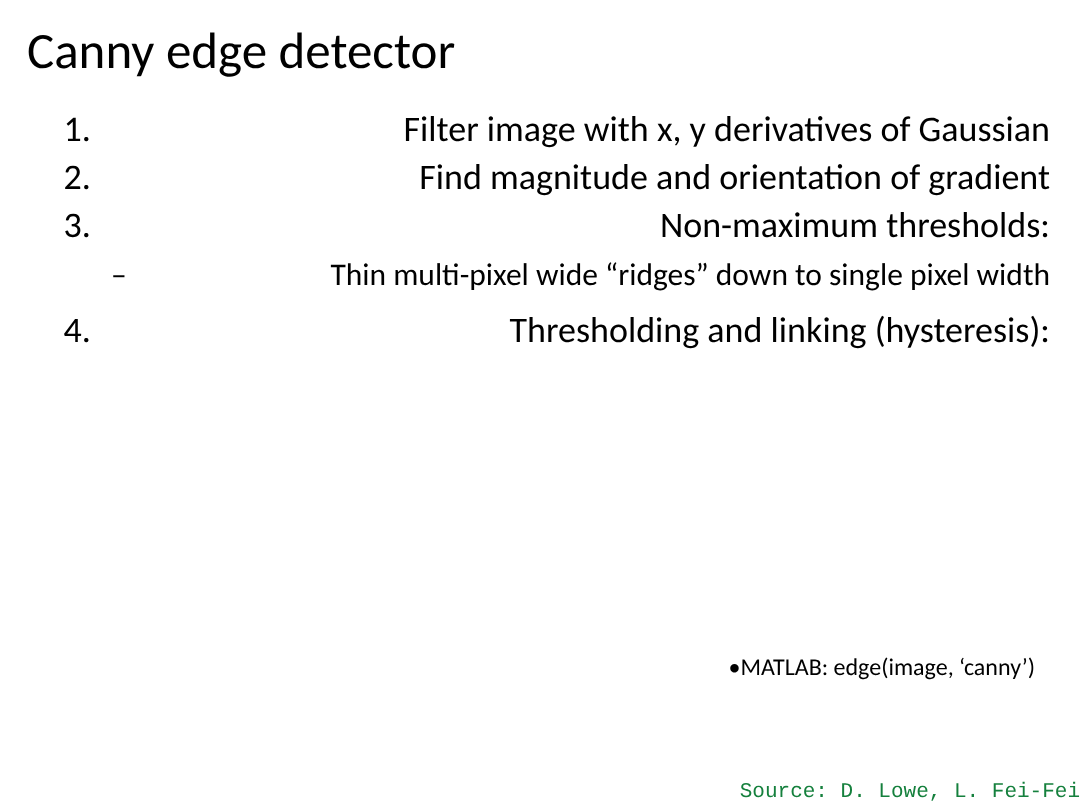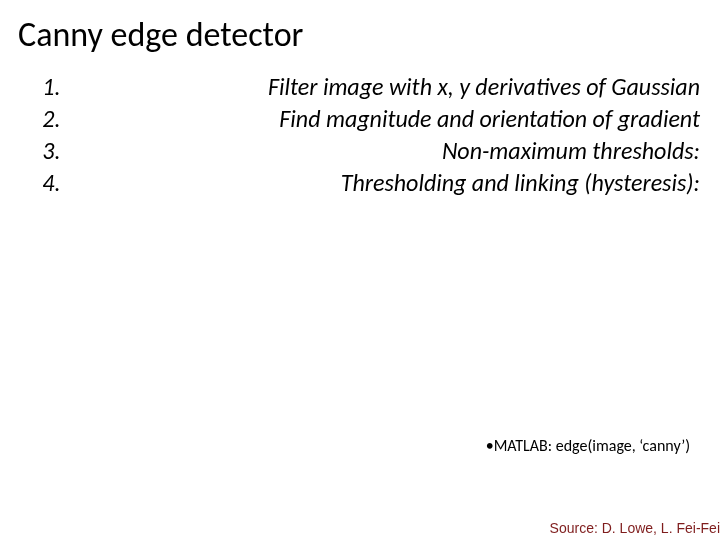--- a/index.html
+++ b/index.html
@@ -36,21 +36,20 @@
   ol.main {
     margin: 0;
     padding: 0 0 0 36px;
     list-style: decimal;
     font-size: 24px;
     line-height: 1.25;
   }
   ol.main > li {
     margin: 0 0 2px 0;
     padding-left: 4px;
-    font-style: italic;
   }
   ul.sub {
     list-style: none;
     margin: 4px 0 10px 0;
     padding: 0 0 0 26px;
     font-size: 21px;
     line-height: 1.25;
   }
   ul.sub > li {
     position: relative;
@@ -72,39 +71,42 @@
   }
   .bullet-row .dot {
     display: inline-block;
     width: 30px;
   }
   .source {
     position: absolute;
     right: 0;
     bottom: 4px;
     font-size: 14px;
-    font-family: Liberation Sans, sans-serif;
-    color: #7f1d1d;
+    font-family: Liberation Mono, monospace;
+    color: #15803d;
     white-space: nowrap;
     padding-right: 0;
   }
 </style>
 </head>
 <body>
 
 <div class="slide">
 
   <div class="title">Canny edge detector</div>
 
   <div class="body">
     <ol class="main">
       <li>Filter image with x, y derivatives of Gaussian</li>
       <li>Find magnitude and orientation of gradient</li>
       <li>
         <span>Non-maximum thresholds:</span>
+        <ul class="sub">
+          <li>Thin multi-pixel wide “ridges” down to single pixel width</li>
+        </ul>
       </li>
       <li>
         <span>Thresholding and linking (hysteresis):</span>
         <ul class="sub">
         </ul>
       </li>
     </ol>
   </div>
 
   <div class="bullet-row">

